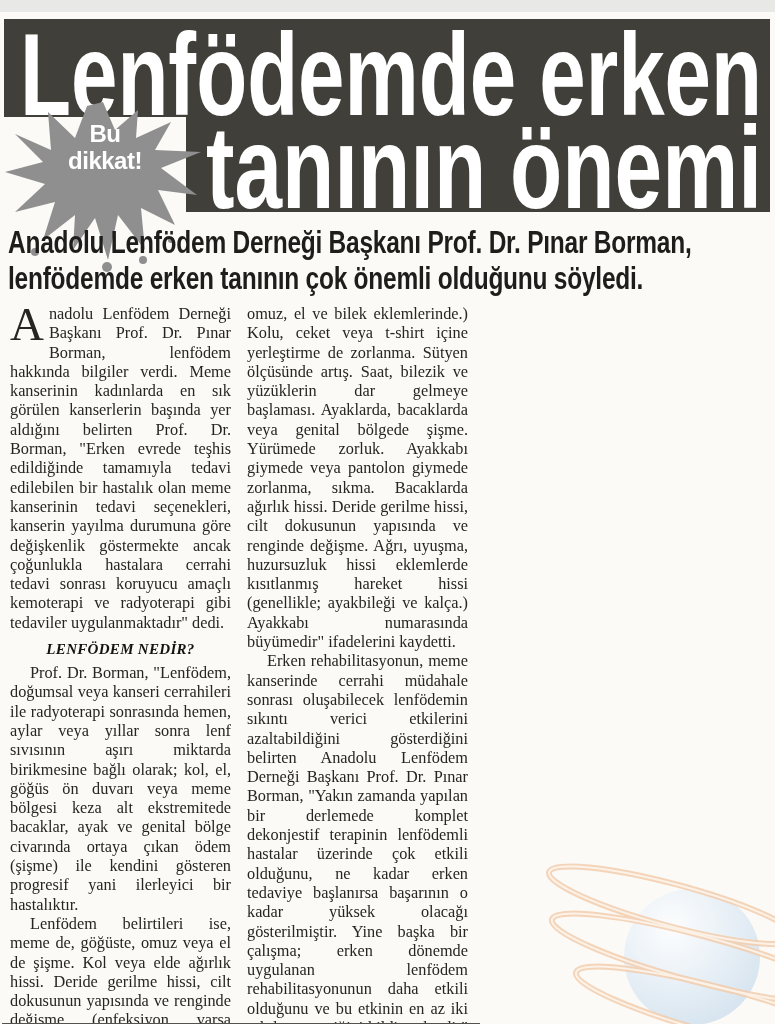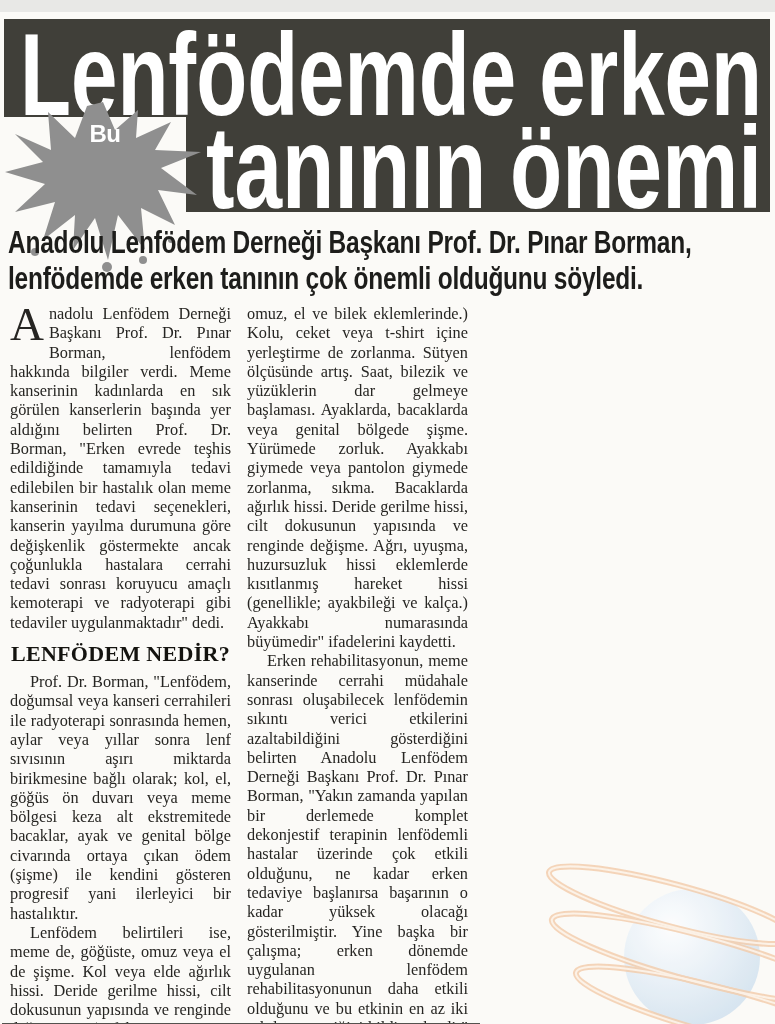--- a/index.html
+++ b/index.html
@@ -41,22 +41,23 @@
     position:absolute; left:10px; top:292px; width:458px;
     display:flex; gap:16px;
   }
   .col { width:221px; }
   .col p {
     margin:0; text-align:justify;
     font-size:16.3px; line-height:19.3px; color:#262522;
   }
   .col p.ind { text-indent:20px; }
   .sec {
-    margin:9px 0 5px; font-size:22px; font-weight:700; color:#14130f;
+    margin:9px 0 5px; font-size:15px; font-weight:700; color:#14130f;
     letter-spacing:0.3px;
+    font-style:italic;
   }
   .sec.center { text-align:center; }
   .sec.indent { padding-left:16px; }
   .dropcap {
     float:left; font-size:47px; line-height:37px; padding:2px 5px 0 0;
     color:#262522;
   }
 
   
   .bottom-rule { position:absolute; left:2px; top:1011px; width:478px; height:9px; background:#53524e; }
@@ -85,20 +86,21 @@
                  L92,118 L70,150 L72,115 L40,140 L52,102 L12,112 L42,84 L2,72
                  L40,62 L12,34 L48,50 L45,12 L72,38 L84,6 Z"></path>
         <circle cx="104" cy="167" r="5"></circle>
         <circle cx="140" cy="160" r="4"></circle>
         <circle cx="32" cy="152" r="4"></circle>
         <circle cx="168" cy="140" r="3"></circle>
       </g>
     </svg>
     <div class="splash-text">
       <div>Bu</div>
+      <div>dikkat!</div>
     </div>
   </div>
 
   <div class="subhead">
     <div>Anadolu Lenfödem Derneği Başkanı Prof. Dr. Pınar Borman,</div>
     <div>lenfödemde erken tanının çok önemli olduğunu söyledi.</div>
   </div>
 
   <div class="columns">
     <div class="col">

